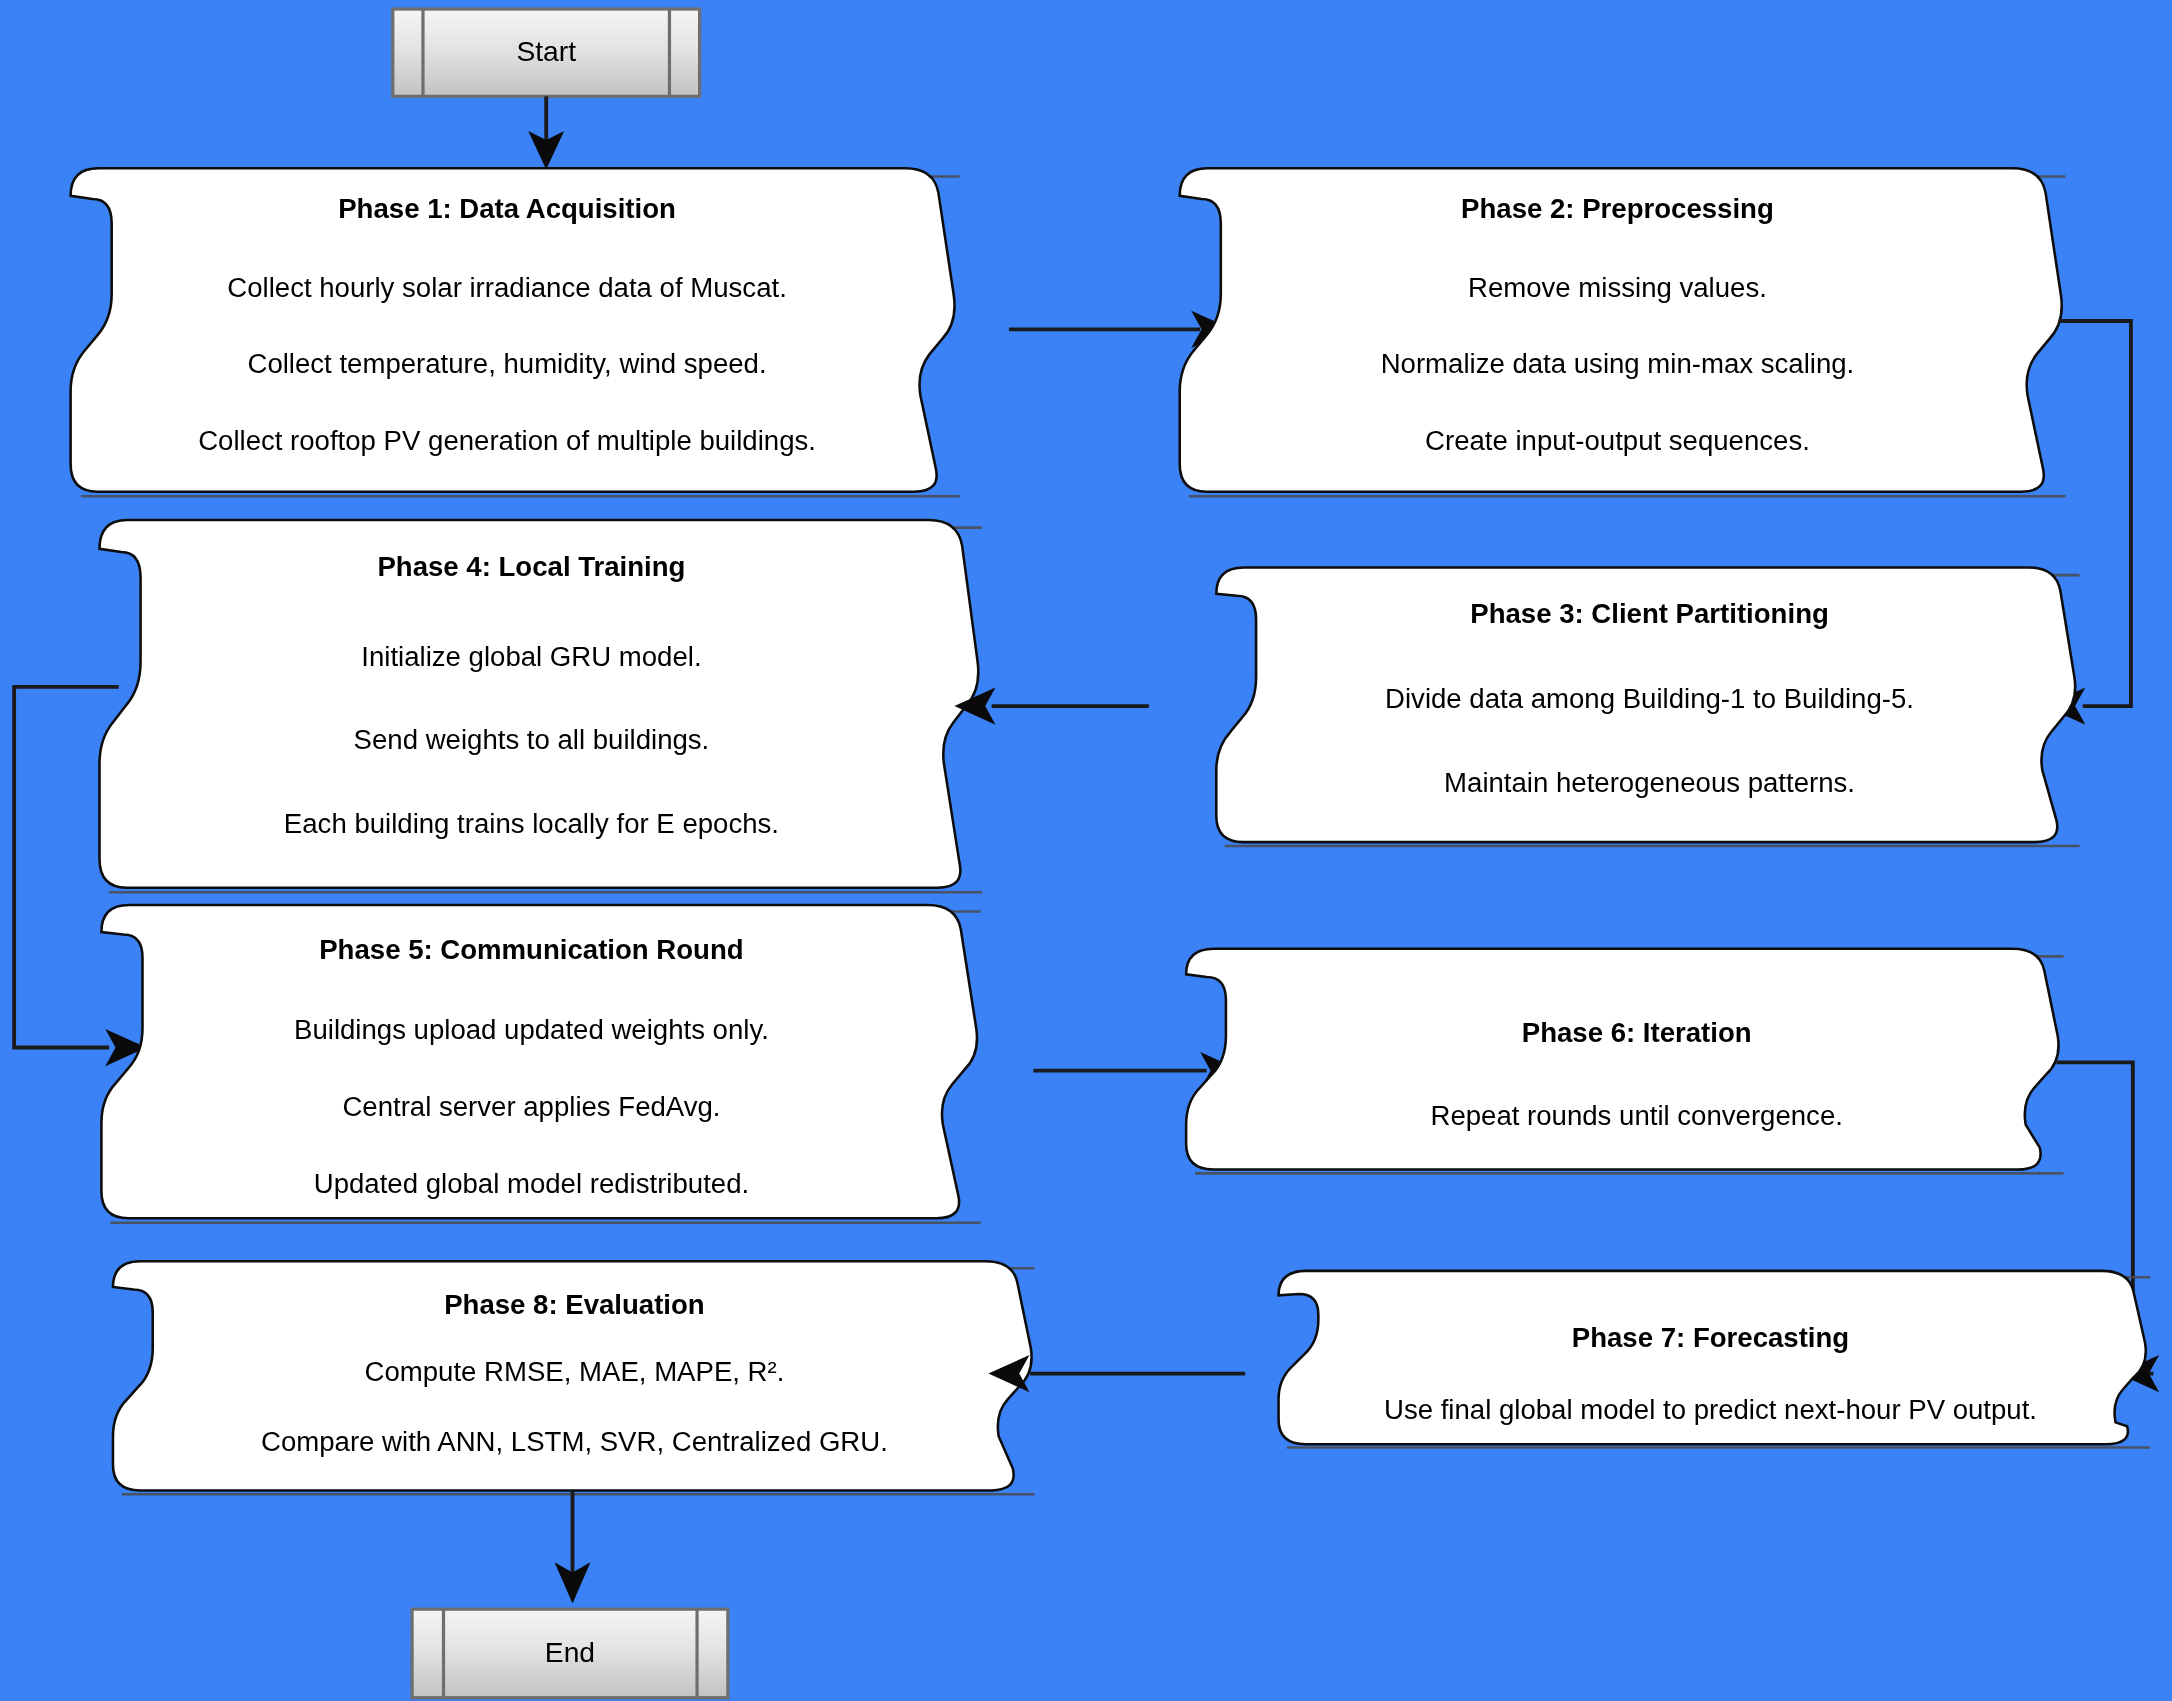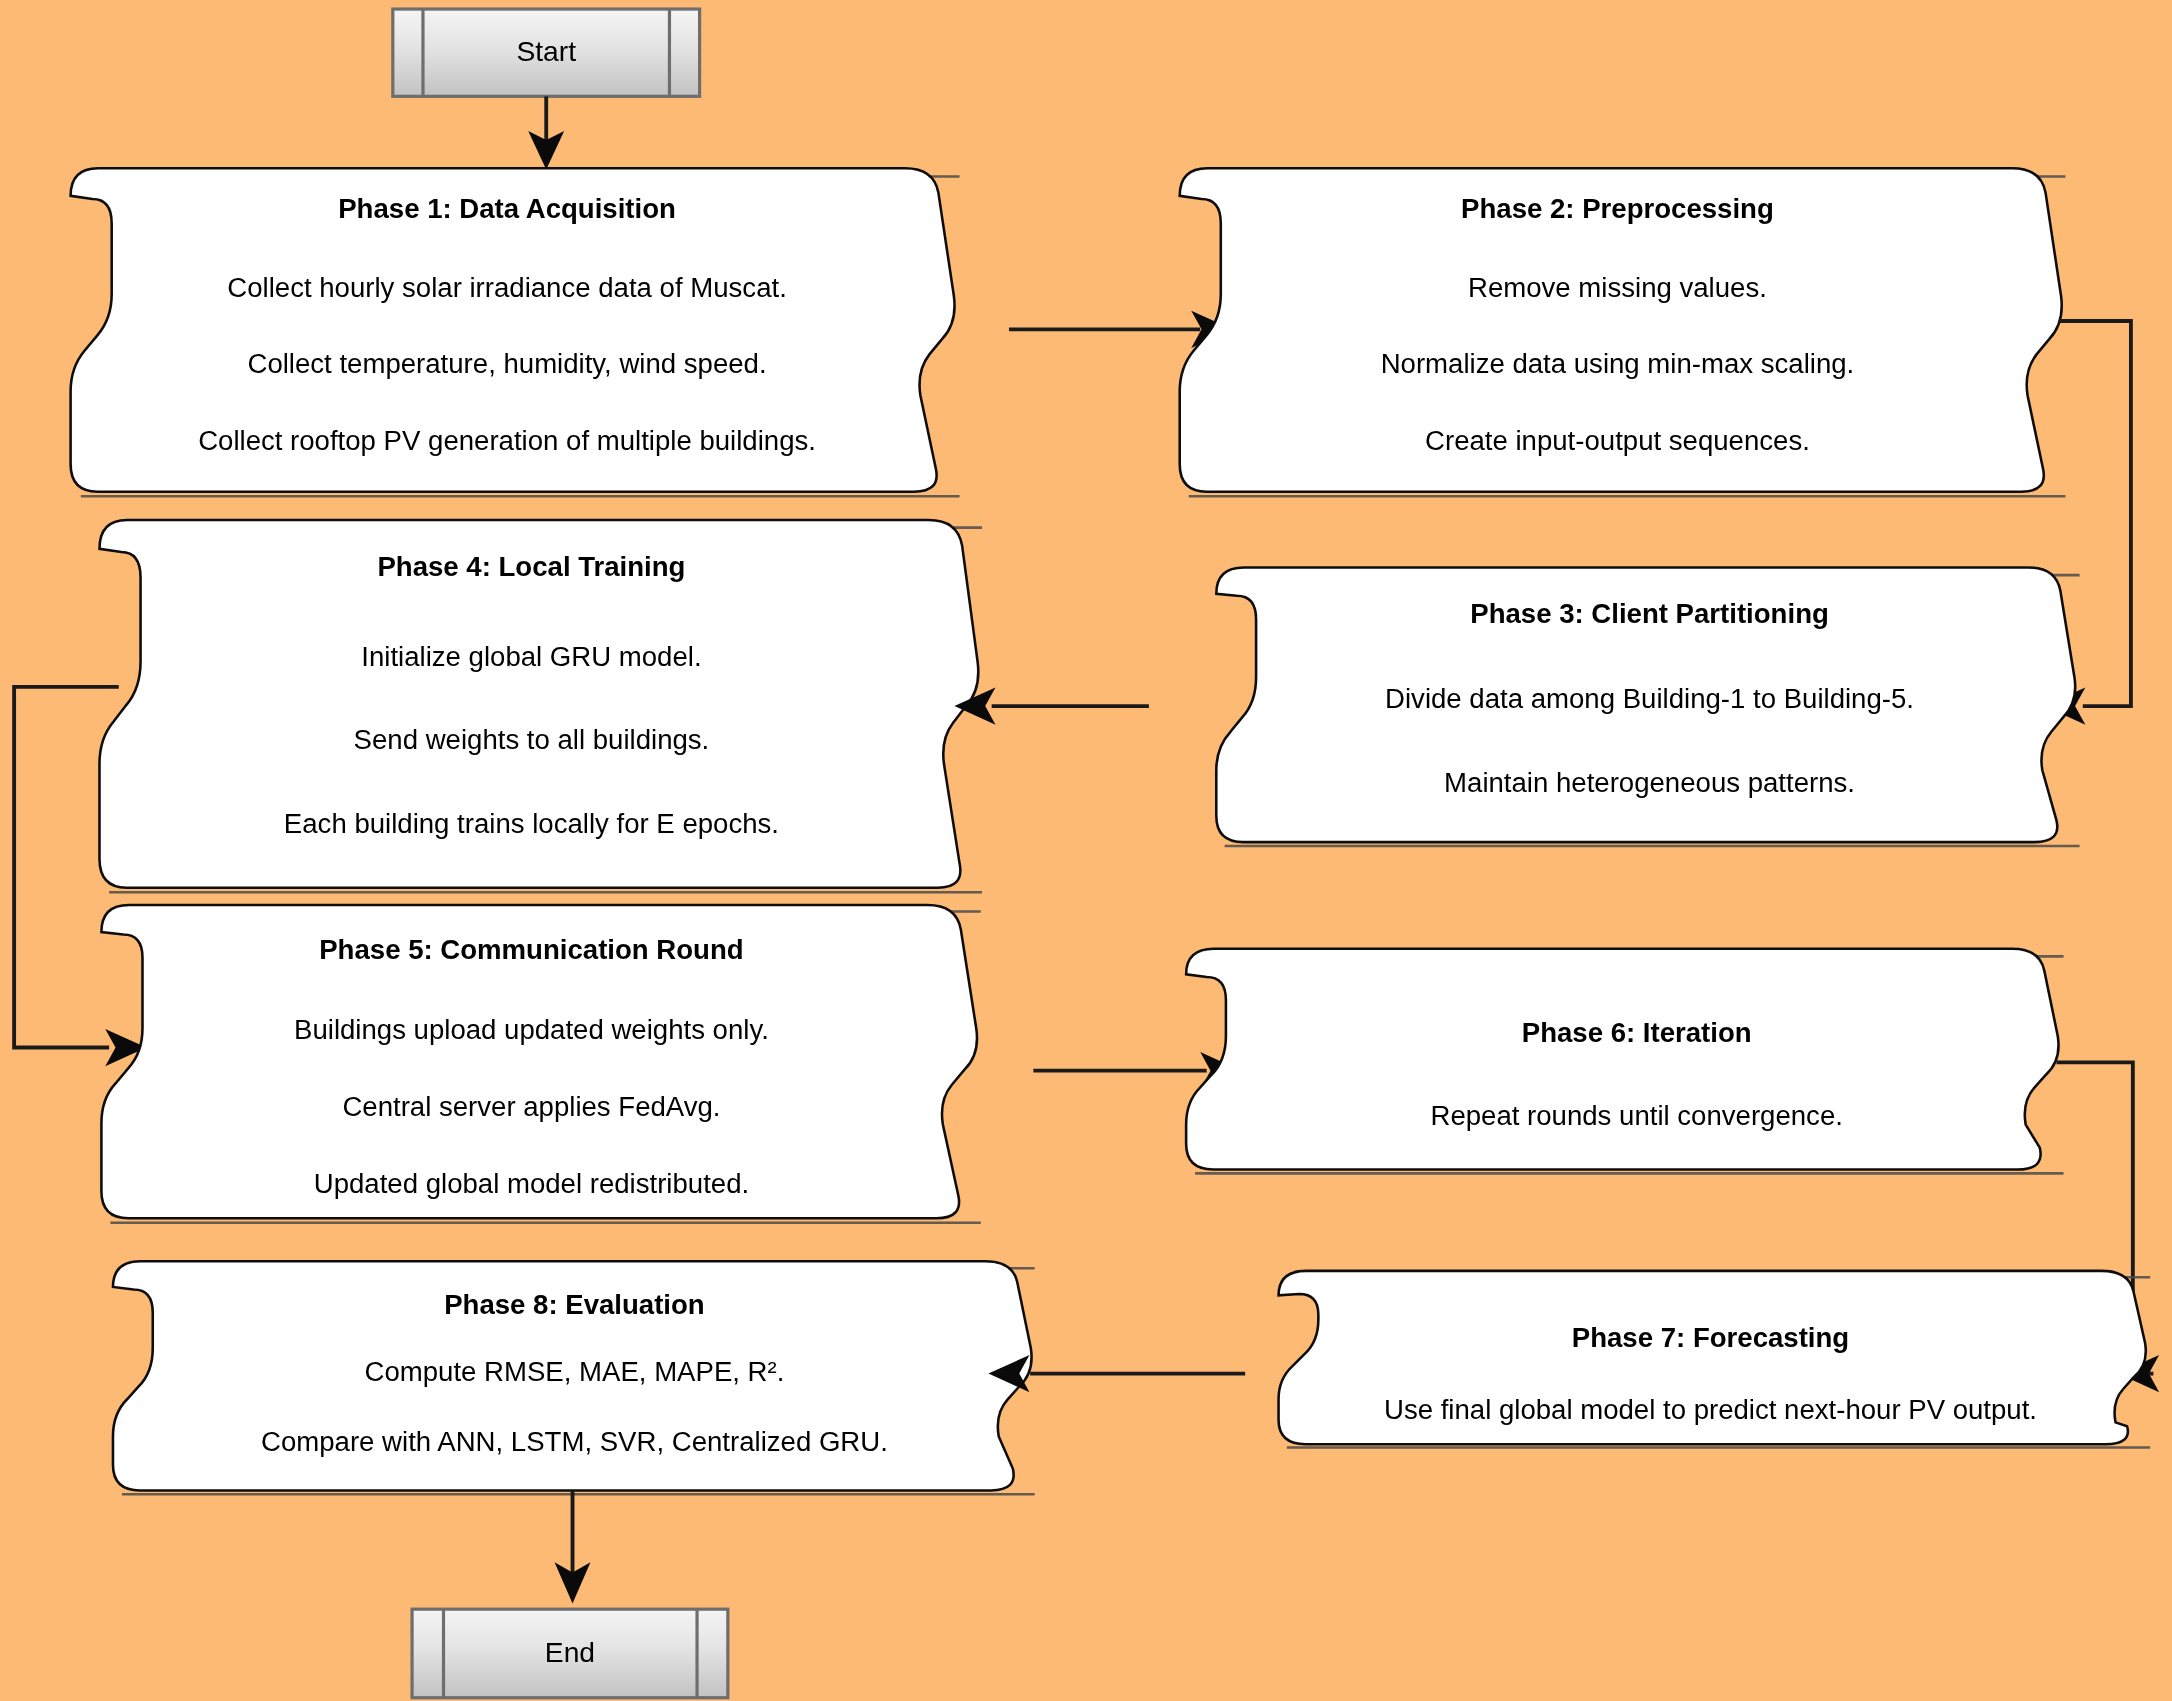--- a/index.html
+++ b/index.html
@@ -4,21 +4,21 @@
 <style>
   html, body {
     margin: 0;
     padding: 0;
     background: #ffffff;
   }
   #diagram-root {
     position: relative;
     width: 2172px;
     height: 1701px;
-    background: #fdba74;
+    background: #3b82f6;
     font-family: "Liberation Sans", sans-serif;
   }
   svg.flow-canvas {
     display: block;
     width: 2172px;
     height: 1701px;
   }
   .shape-fill {
     fill: #ffffff;
     stroke: #0d0d0d;

